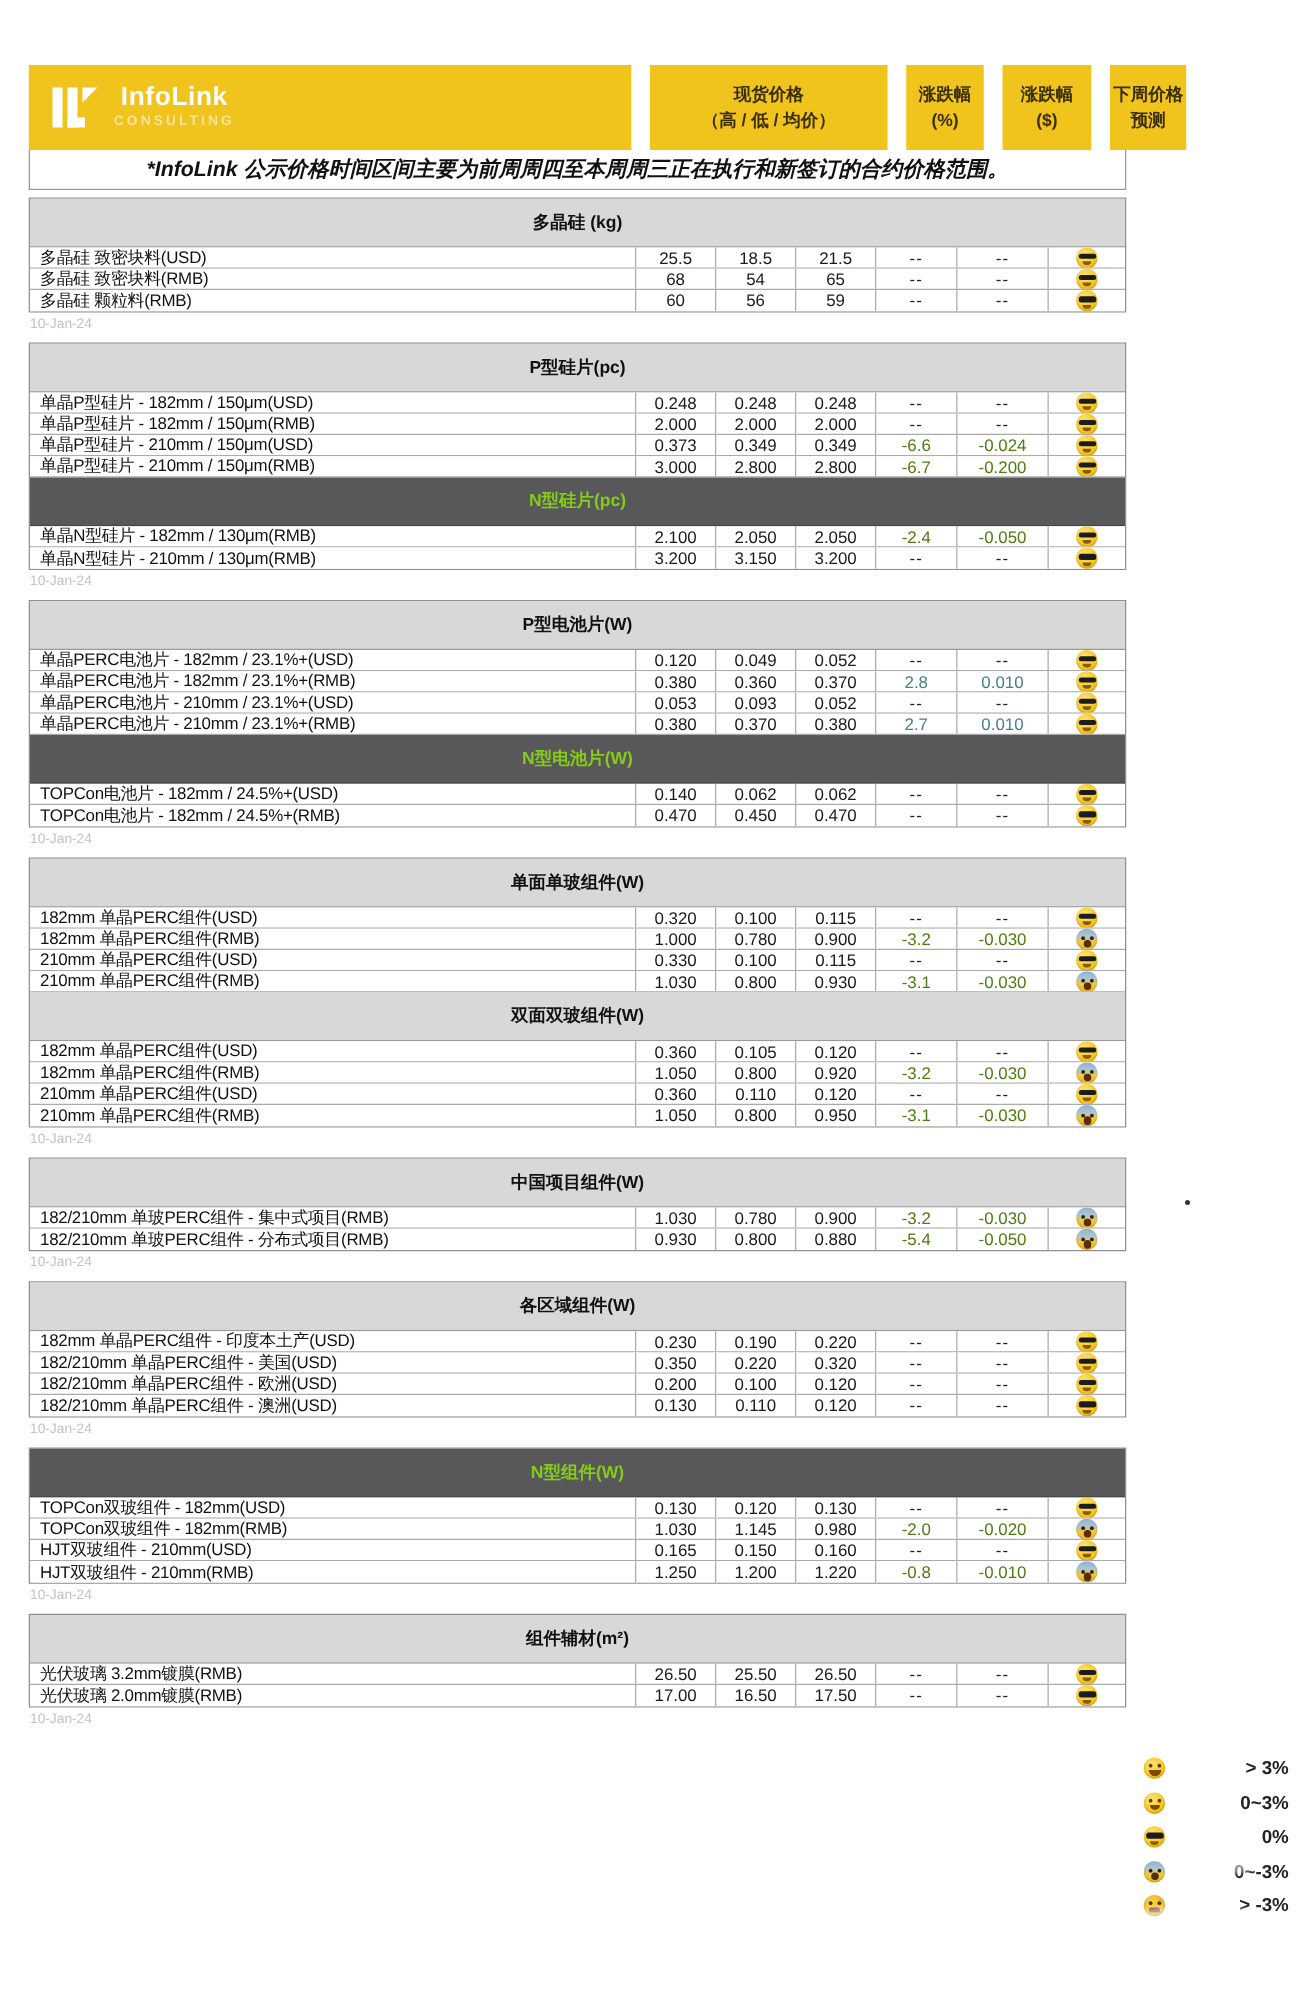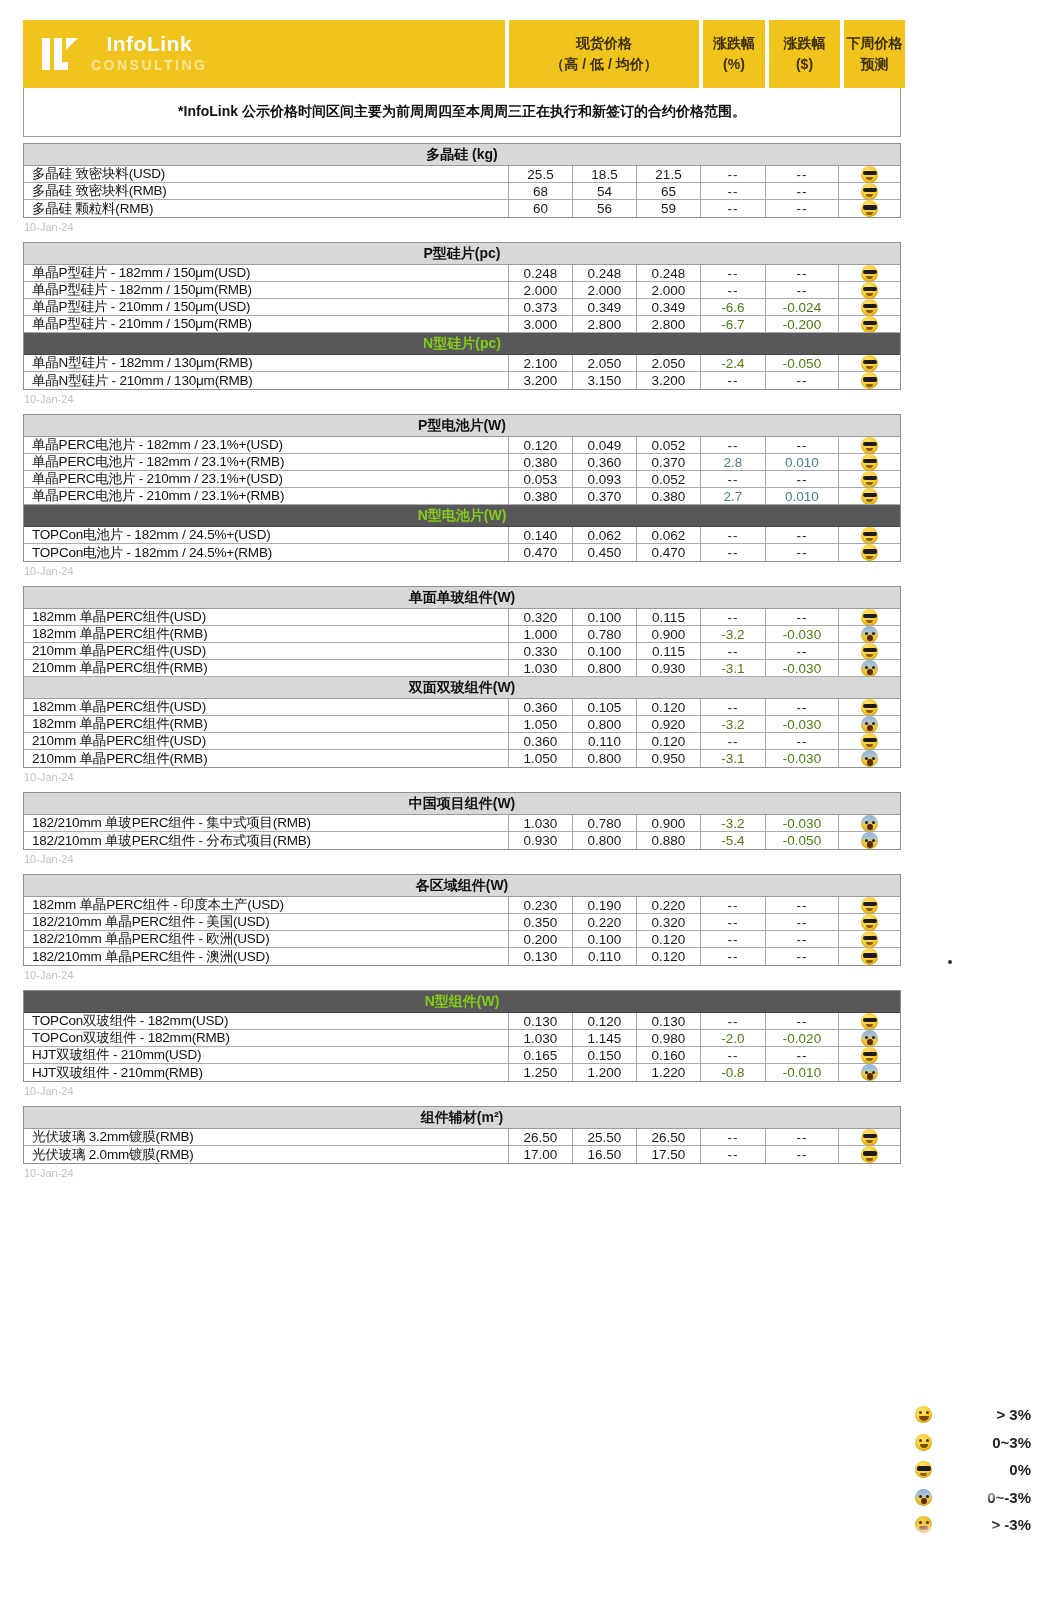--- a/index.html
+++ b/index.html
@@ -1,35 +1,35 @@
 <!DOCTYPE html>
 <html><head>
 <meta charset="utf-8">
 <style>
   html,body{margin:0;padding:0;background:#fff;}
   .page{position:relative;width:1038px;height:1598px;background:#fff;overflow:hidden;
         font-family:"Liberation Sans","DejaVu Sans",sans-serif;color:#111;}
   .tablewrap{position:absolute;left:23px;top:20px;width:878px;}
 
   
-  .yhead{display:grid;grid-template-columns:482px 190px 62px 71px 61px;column-gap:4px;height:68px;}
+  .yhead{display:grid;grid-template-columns:482px 190px 62px 71px 61px;column-gap:15px;height:68px;margin-top:32px;}
   .ycell{background:#F1C31D;color:#3b2f00;display:flex;flex-direction:column;justify-content:center;
          align-items:center;text-align:center;font-weight:bold;font-size:14px;line-height:1.5;}
   .ycell.brand{flex-direction:row;justify-content:flex-start;align-items:center;padding-left:16px;gap:10px;}
   .brandtext .bname{color:#fff;font-size:21px;font-weight:bold;letter-spacing:.5px;line-height:1.1;}
-  .brandtext .bsub{color:rgba(255,255,255,.55);font-size:14px;letter-spacing:2.5px;font-weight:bold;}
+  .brandtext .bsub{color:rgba(255,255,255,.55);font-size:11px;letter-spacing:2.5px;font-weight:bold;}
   .logo-svg{display:block;}
 
   
-  .note{height:49px;border:1px solid #9a9a9a;border-top:none;box-sizing:border-box;display:flex;
-        align-items:center;justify-content:center;font-weight:bold;font-size:14px;margin-bottom:6px;}
+  .note{height:32px;border:1px solid #9a9a9a;border-top:none;box-sizing:border-box;display:flex;
+        align-items:center;justify-content:center;font-weight:bold;font-size:17px;margin-bottom:6px;font-style:italic;}
 
   
   .block{border:1px solid #8f8f8f;box-sizing:border-box;}
-  .seg-hd{height:22px;box-sizing:border-box;background:#D8D8D8;border-bottom:1px solid #9a9a9a;
+  .seg-hd{height:39px;box-sizing:border-box;background:#D8D8D8;border-bottom:1px solid #9a9a9a;
           display:flex;align-items:center;justify-content:center;font-weight:bold;font-size:14px;color:#111;}
   .seg-hd.dark{background:#58585A;color:#84cc16;border-bottom:1px solid #444;}
   .row{display:grid;grid-template-columns:485px 64px 64px 64px 65px 73px 61px;height:17px;
        box-sizing:border-box;border-bottom:1px solid #ababab;background:#fff;}
   .block .row:last-child{border-bottom:none;}
   .cell{box-sizing:border-box;border-right:1px solid #ababab;display:flex;align-items:center;
         justify-content:center;font-size:13.5px;overflow:hidden;white-space:nowrap;}
   .cell:last-child{border-right:none;}
   .c-name{justify-content:flex-start;padding-left:8px;font-weight:500;letter-spacing:-.2px;font-size:13.5px;}
   .c-num{font-size:13.5px;color:#1a1a1a;}

